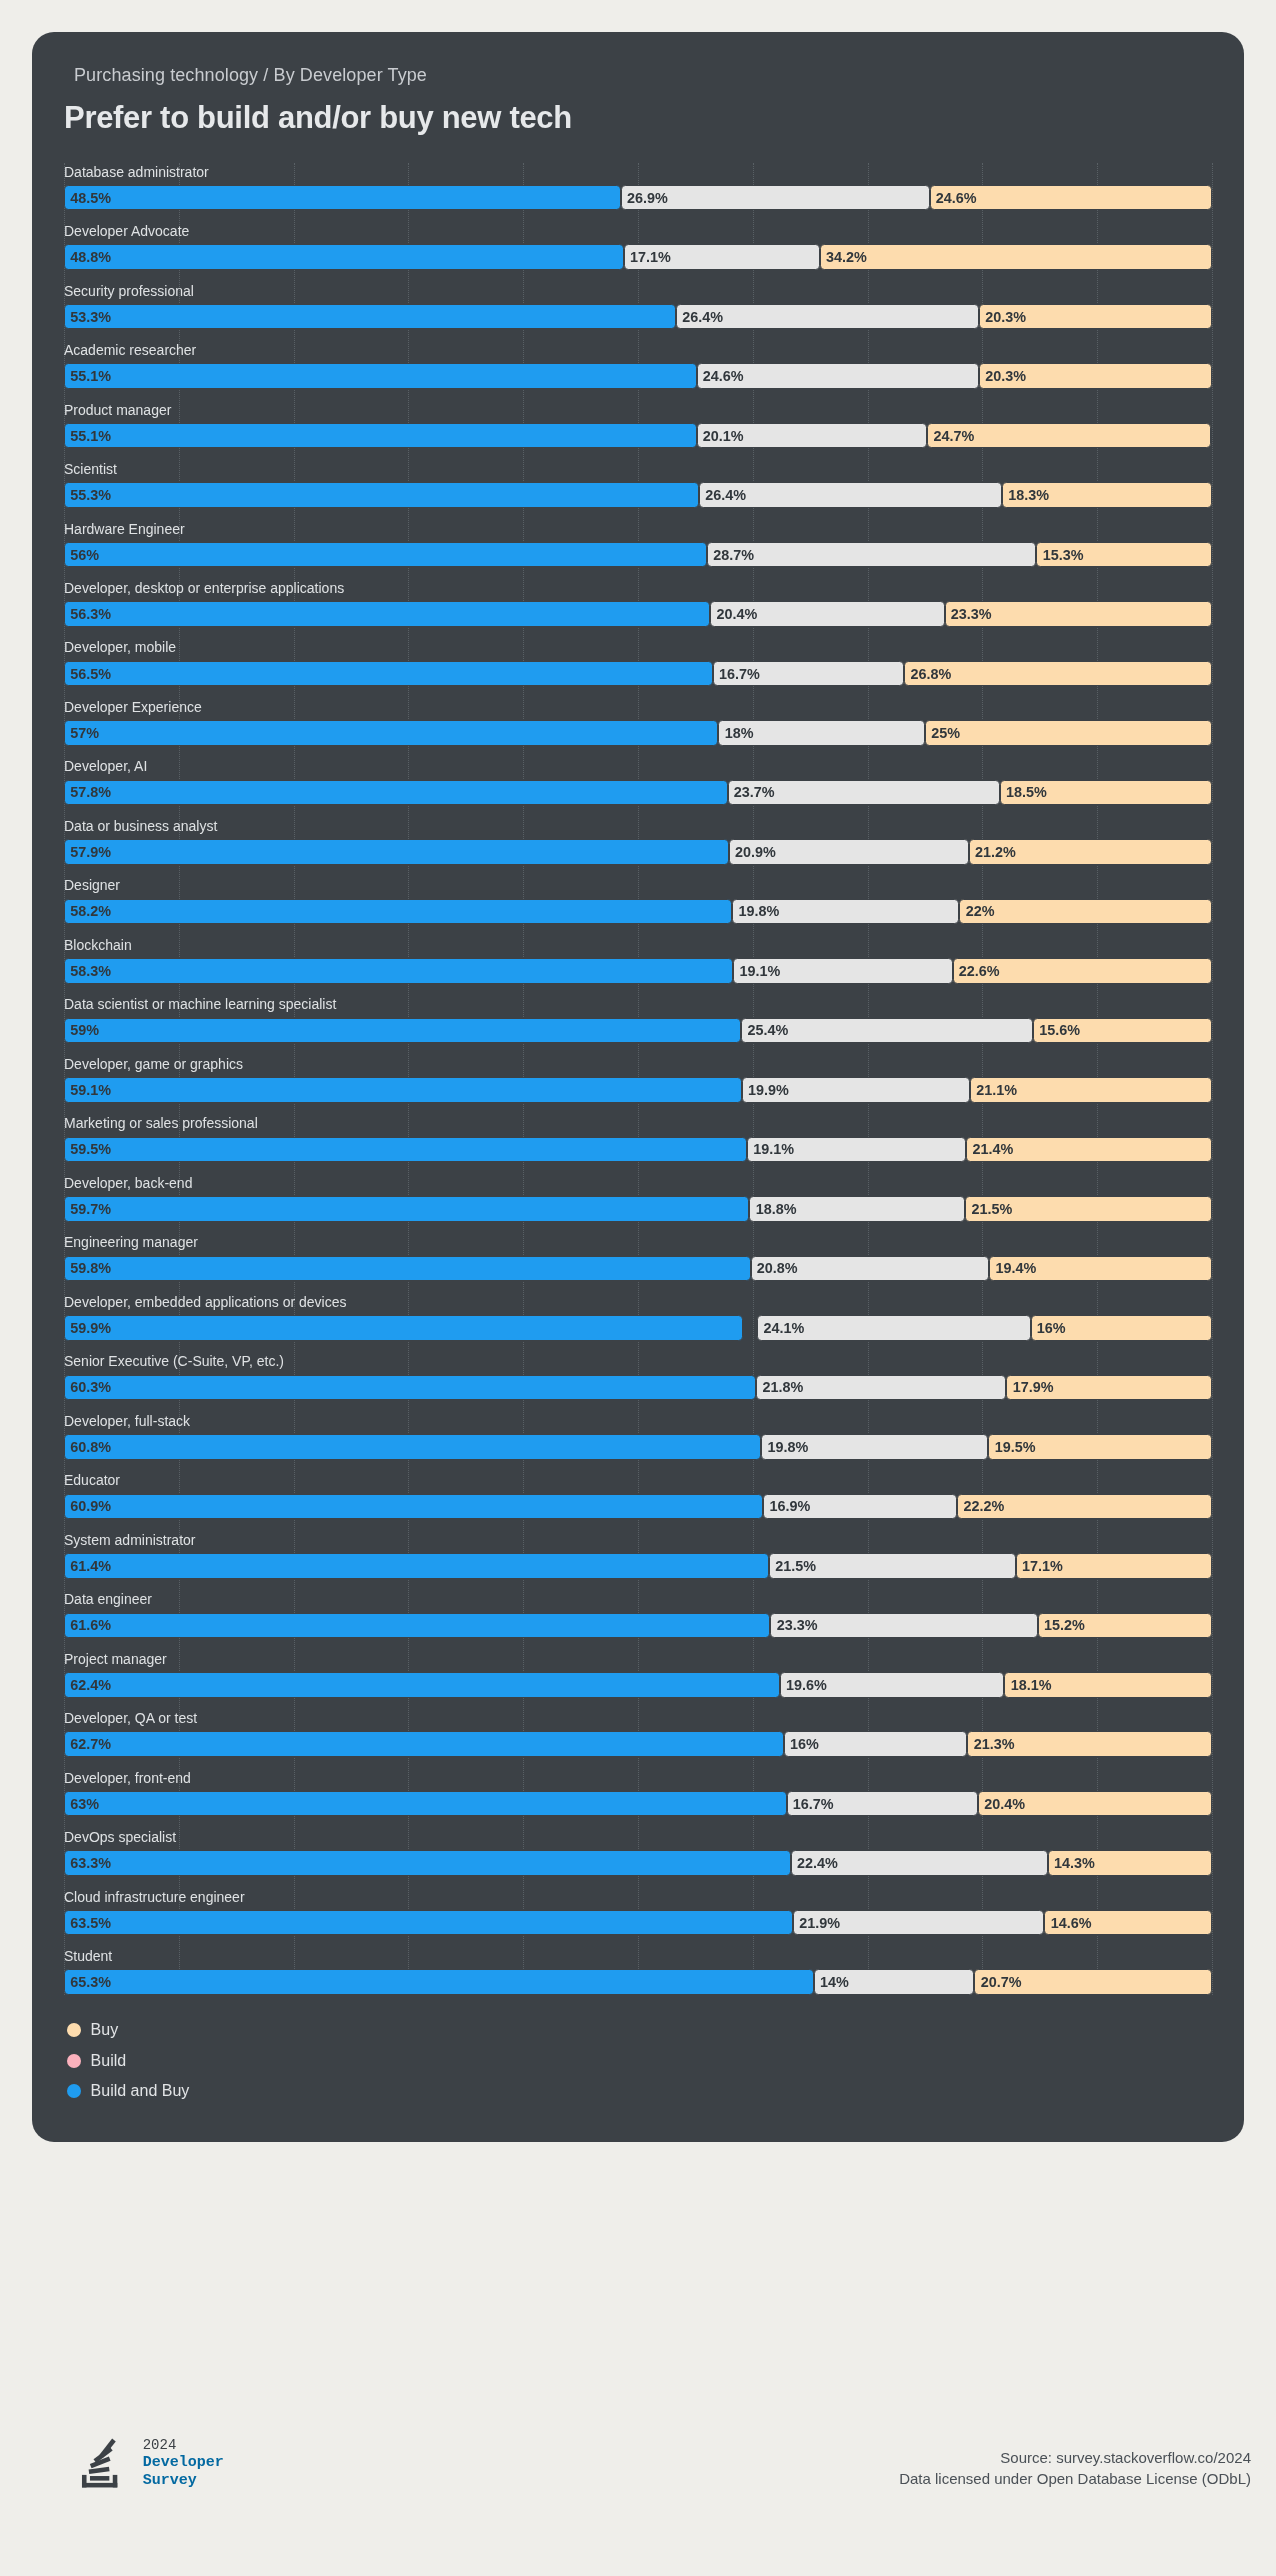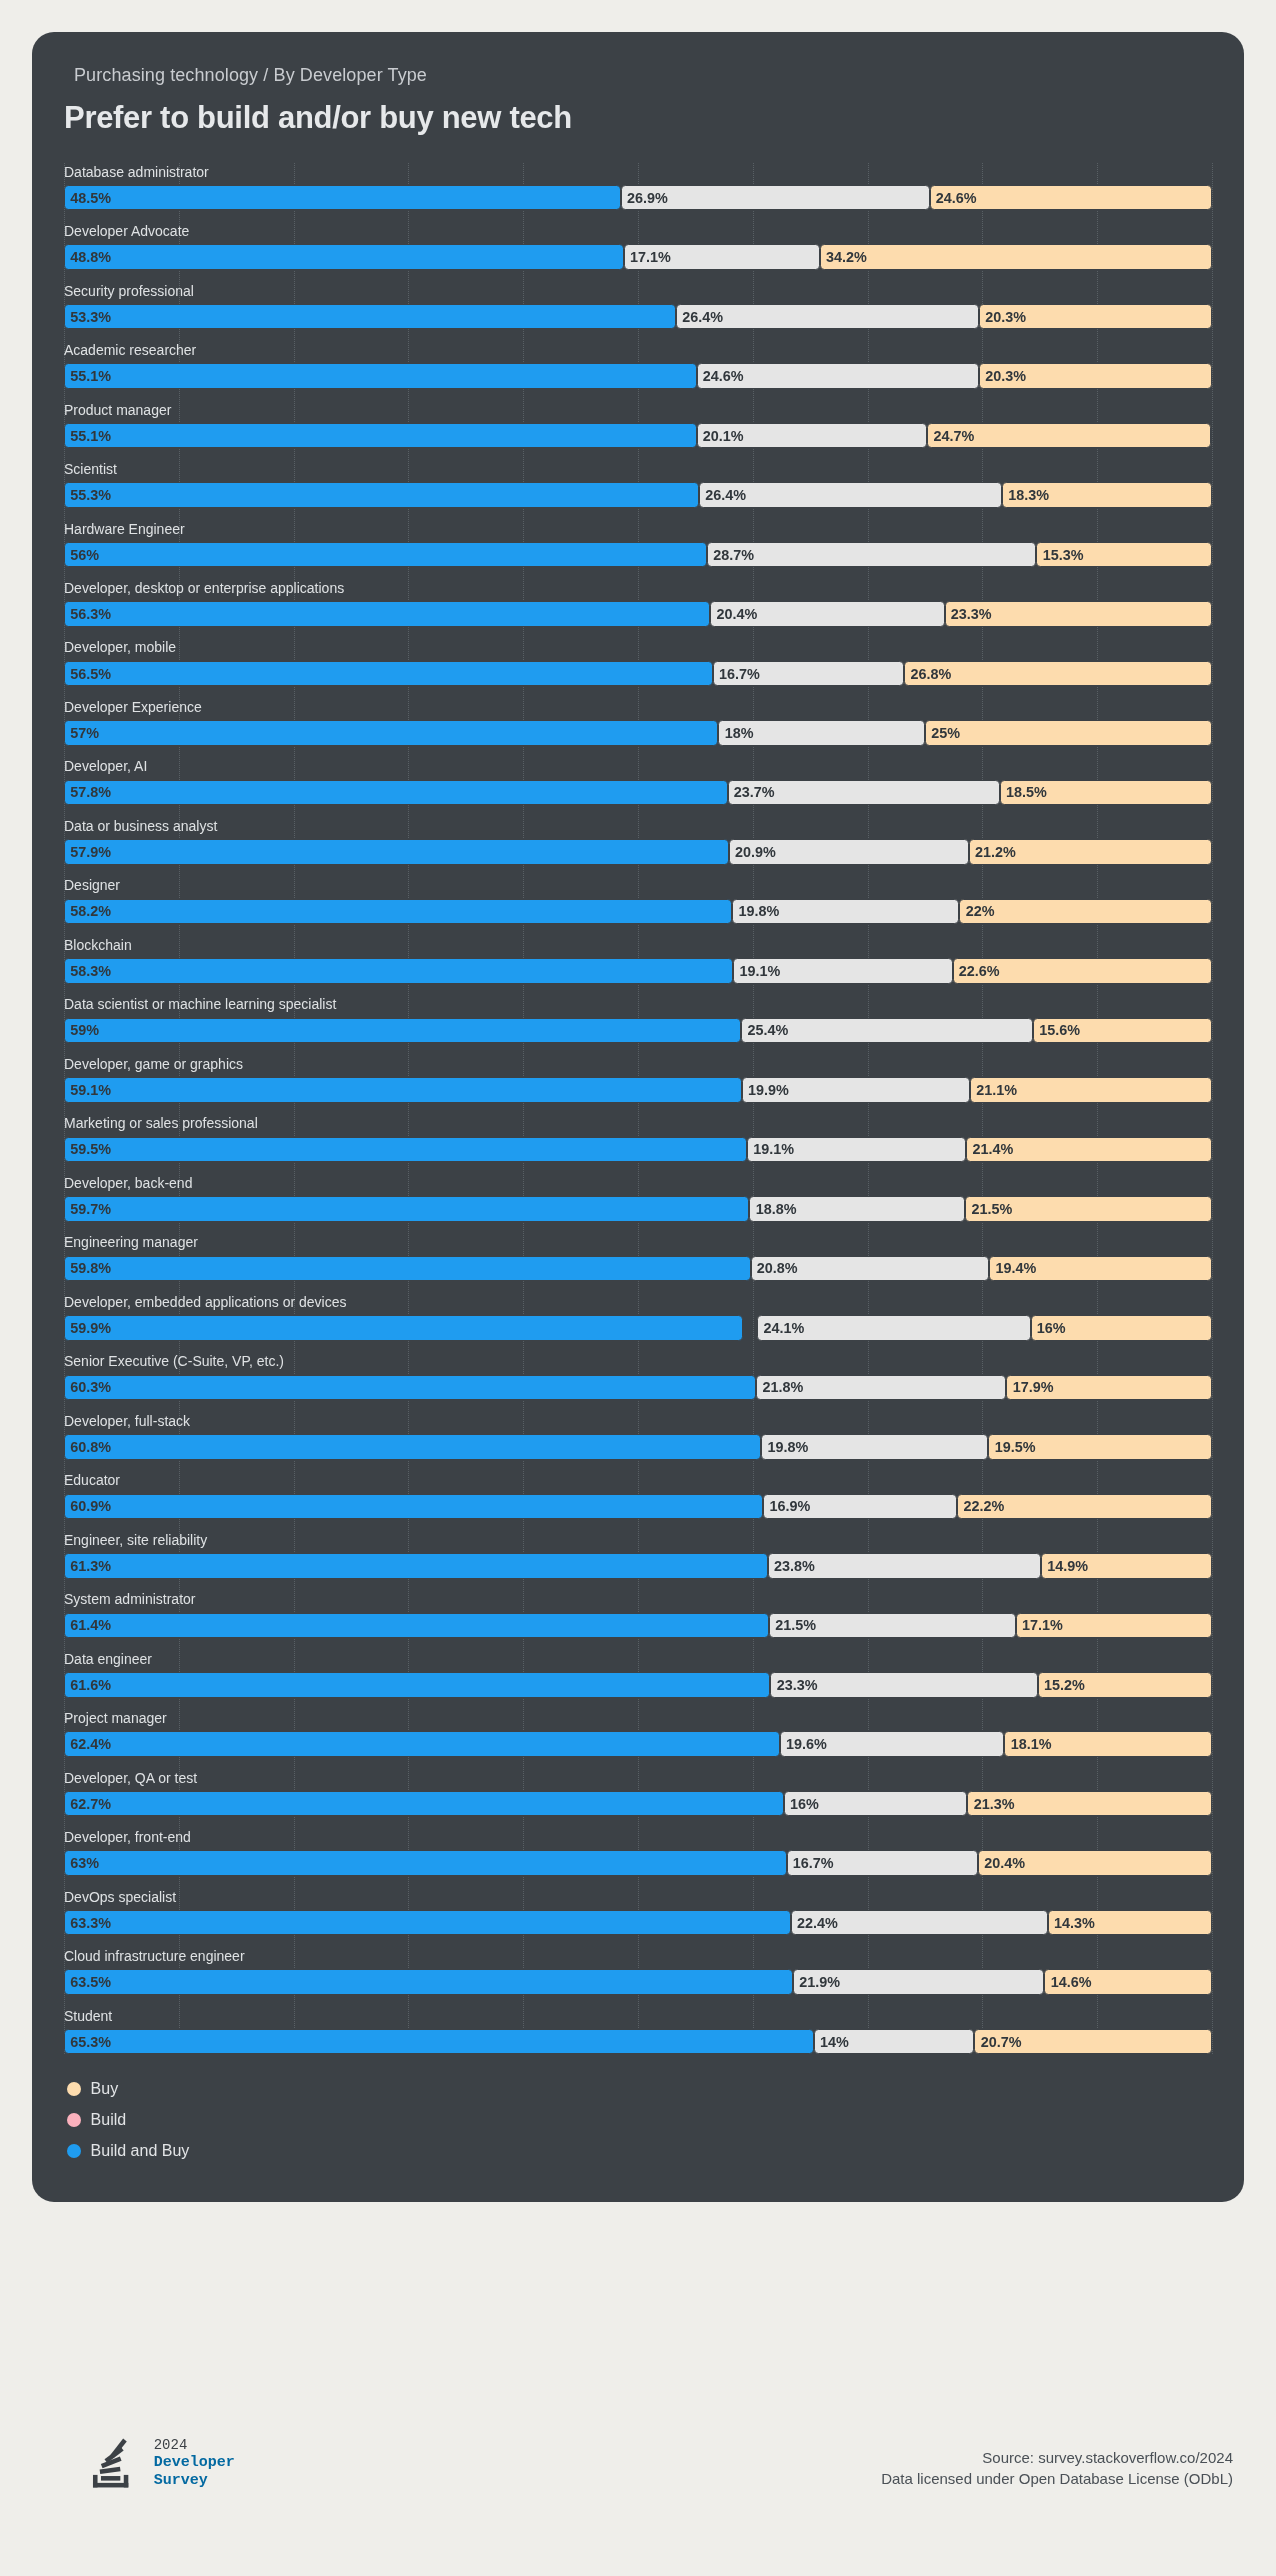--- a/index.html
+++ b/index.html
@@ -104,24 +104,24 @@
     border-radius: 50%;
     margin-right: 9.6px;
     flex: none;
   }
   .legend-label {
     color: #e2e4e6;
     font-size: 16px;
   }
   .footer {
     position: absolute;
-    left: 11px; right: 0;
+    left: 0; right: 0;
     top: 2435px;
     height: 117px;
-    padding: 0 43px 0 74px;
+    padding: 0 25px 0 74px;
     display: flex;
     align-items: flex-start;
     justify-content: space-between;
   }
   .brand { display: flex; align-items: center; }
   .brand-logo { width: 57px; height: 57px; flex: none; margin-right: 11.7px; }
   .brand-text { display: flex; flex-direction: column; justify-content: center; }
   .brand-year {
     font-family: "Liberation Mono", monospace;
     font-size: 14px;
@@ -482,34 +482,20 @@
             <div class="row-label">Educator</div>
             <div class="bar">
               <div class="seg seg-blue" style="width: 60.9%;">
                 <span class="seg-val">60.9%</span>
               </div>
               <div class="seg seg-pink" style="width: 16.9%;">
                 <span class="seg-val">16.9%</span>
               </div>
               <div class="seg seg-orange" style="width: 22.2%;">
                 <span class="seg-val">22.2%</span>
-              </div>
-            </div>
-          </div>
-          <div class="row">
-            <div class="row-label">Engineer, site reliability</div>
-            <div class="bar">
-              <div class="seg seg-blue" style="width: 61.3%;">
-                <span class="seg-val">61.3%</span>
-              </div>
-              <div class="seg seg-pink" style="width: 23.8%;">
-                <span class="seg-val">23.8%</span>
-              </div>
-              <div class="seg seg-orange" style="width: 14.9%;">
-                <span class="seg-val">14.9%</span>
               </div>
             </div>
           </div>
           <div class="row">
             <div class="row-label">System administrator</div>
             <div class="bar">
               <div class="seg seg-blue" style="width: 61.4%;">
                 <span class="seg-val">61.4%</span>
               </div>
               <div class="seg seg-pink" style="width: 21.5%;">

